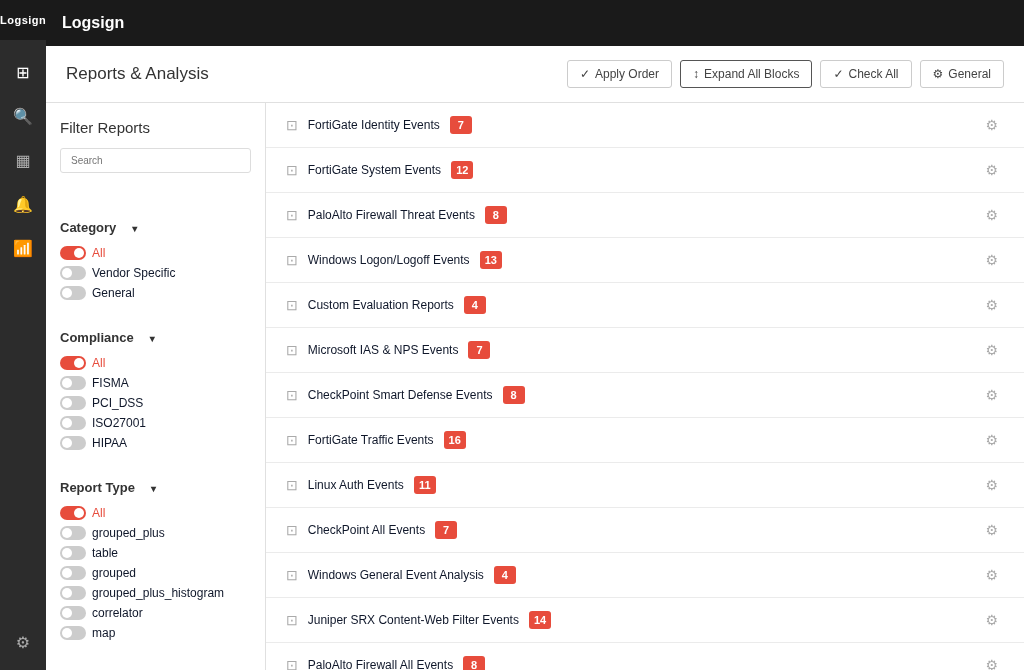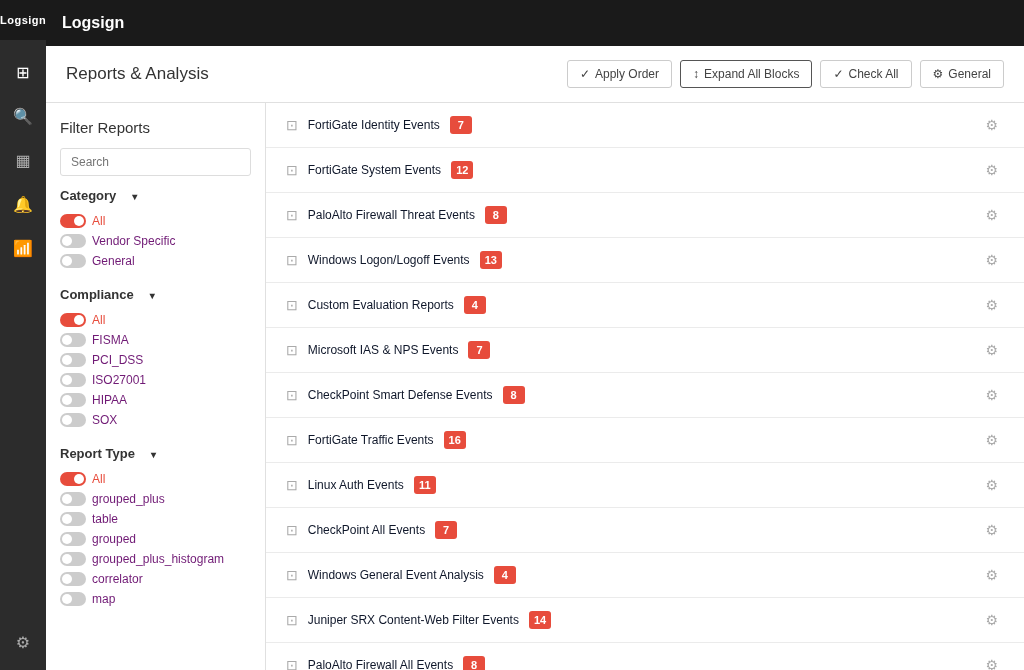--- a/index.html
+++ b/index.html
@@ -122,44 +122,45 @@
       font-size: 15px;
       font-weight: 500;
       color: #333;
       margin-bottom: 12px;
     }
     .search-input {
       width: 100%;
       padding: 6px 10px;
       border: 1px solid #ddd;
       border-radius: 3px;
-      font-size: 12px;
+      font-size: 10px;
       color: #999;
-      margin-bottom: 12px;
+      margin-bottom: 20px;
     }
     .filter-group {
       margin-bottom: 16px;
     }
     .filter-group-title {
       font-size: 13px;
       font-weight: 600;
       color: #333;
       margin-bottom: 8px;
       display: flex;
       align-items: center;
       gap: 16px;
       cursor: pointer;
+      margin-top: 27px;
     }
     .filter-item {
       display: flex;
       align-items: center;
       gap: 6px;
       padding: 3px 0;
       font-size: 12px;
-      color: #701a75;
+      color: #0f172a;
       cursor: pointer;
     }
     .filter-item.active-item { color: #e74c3c; font-weight: 500; }
 
     
     .toggle {
       width: 26px;
       height: 14px;
       border-radius: 7px;
       background: #ccc;
@@ -348,26 +349,20 @@
                 <div class="toggle-knob"></div>
               </div>
             <span>ISO27001</span>
           </div>
           <div class="filter-item">
             <div class="toggle">
                 <div class="toggle-knob"></div>
               </div>
             <span>HIPAA</span>
           </div>
-          <div class="filter-item">
-            <div class="toggle">
-                <div class="toggle-knob"></div>
-              </div>
-            <span>SOX</span>
-          </div>
         </div>
 
         
         <div class="filter-group">
           <div class="filter-group-title">
             <span>Report Type</span>
             <span class="chevron"></span>
           </div>
           <div class="filter-item active-item">
             <div class="toggle on">

